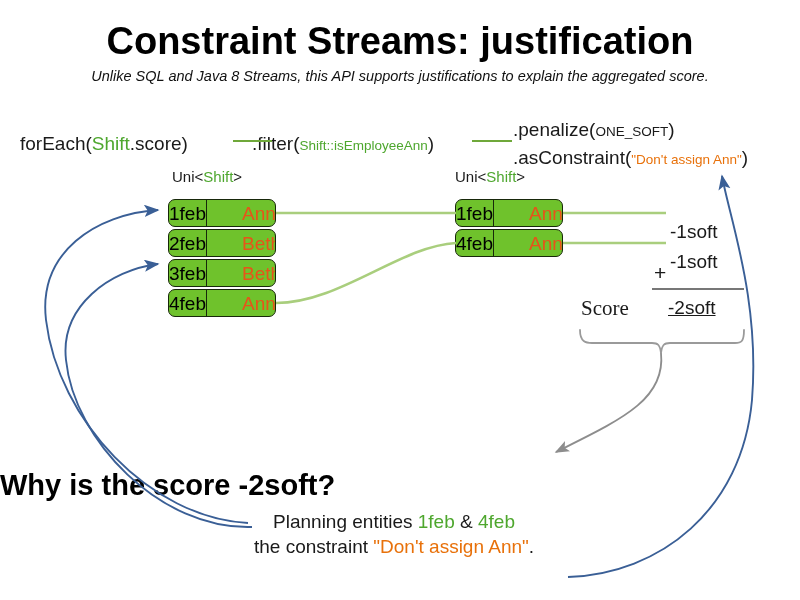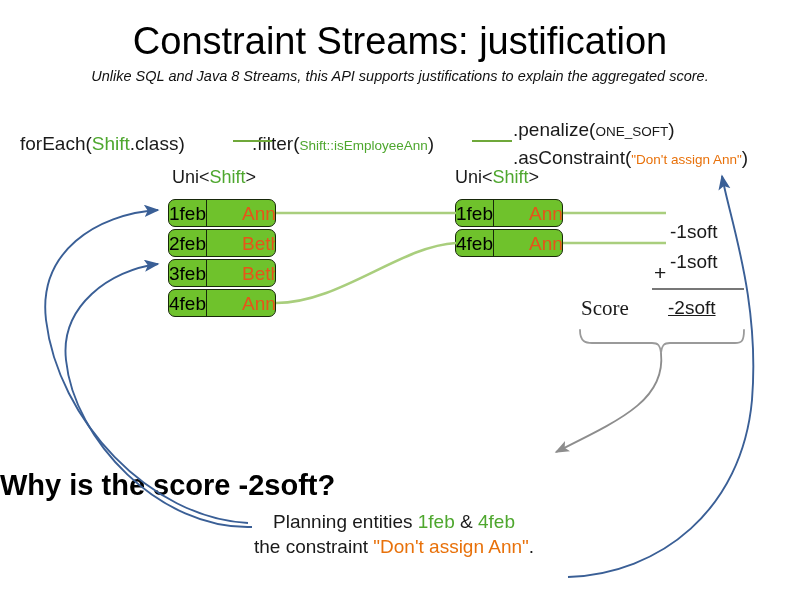--- a/index.html
+++ b/index.html
@@ -24,21 +24,21 @@
 
   
   .title {
     position: absolute;
     top: 18px;
     left: 0;
     width: 800px;
     text-align: center;
     font-size: 38px;
     line-height: 46px;
-    font-weight: normal;
+    font-weight: bold;
     letter-spacing: 0px;
     color: #000;
   }
   .subtitle {
     position: absolute;
     top: 66px;
     left: 0;
     width: 800px;
     text-align: center;
     font-size: 14.5px;
@@ -62,21 +62,21 @@
 
   .g  { color: #4ea72e; text-align: center; }      
   .gm { color: #4ea72e; font-size: 13.5px; }  
   .sm { color: #1a1a1a; font-size: 13.5px; }  
   .or { color: #e8710a; }
   .orm{ color: #e8710a; font-size: 13.5px; }
 
   
   .uni {
     position: absolute;
-    font-size: 18px;
+    font-size: 15px;
     line-height: 22px;
     color: #1a1a1a;
     white-space: nowrap;
   }
   .uni-left  { left: 172px; top: 166px; }
   .uni-right { left: 455px; top: 166px; }
 
   
   .chip {
     position: absolute;
@@ -193,21 +193,21 @@
   }
 </style>
 </head>
 <body>
 
 <div class="slide">
 
   <div class="title">Constraint Streams: justification</div>
   <div class="subtitle">Unlike SQL and Java 8 Streams, this API supports justifications to explain the aggregated score.</div>
 
-  <div class="code code-foreach"><span>forEach(</span><span class="g">Shift</span><span>.class)</span></div>
+  <div class="code code-foreach"><span>forEach(</span><span class="g">Shift</span><span>.score)</span></div>
 
   <div class="code code-filter"><span>.filter(</span><span class="gm">Shift::isEmployeeAnn</span><span>)</span></div>
 
   <div class="code code-right">
     <span><span>.penalize(</span><span class="sm">ONE_SOFT</span><span>)</span></span>
     <span class="line2"><span>.asConstraint(</span><span class="orm">"Don't assign Ann"</span><span>)</span></span>
   </div>
 
   <div class="uni uni-left"><span>Uni&lt;</span><span class="g">Shift</span><span>&gt;</span></div>
 

